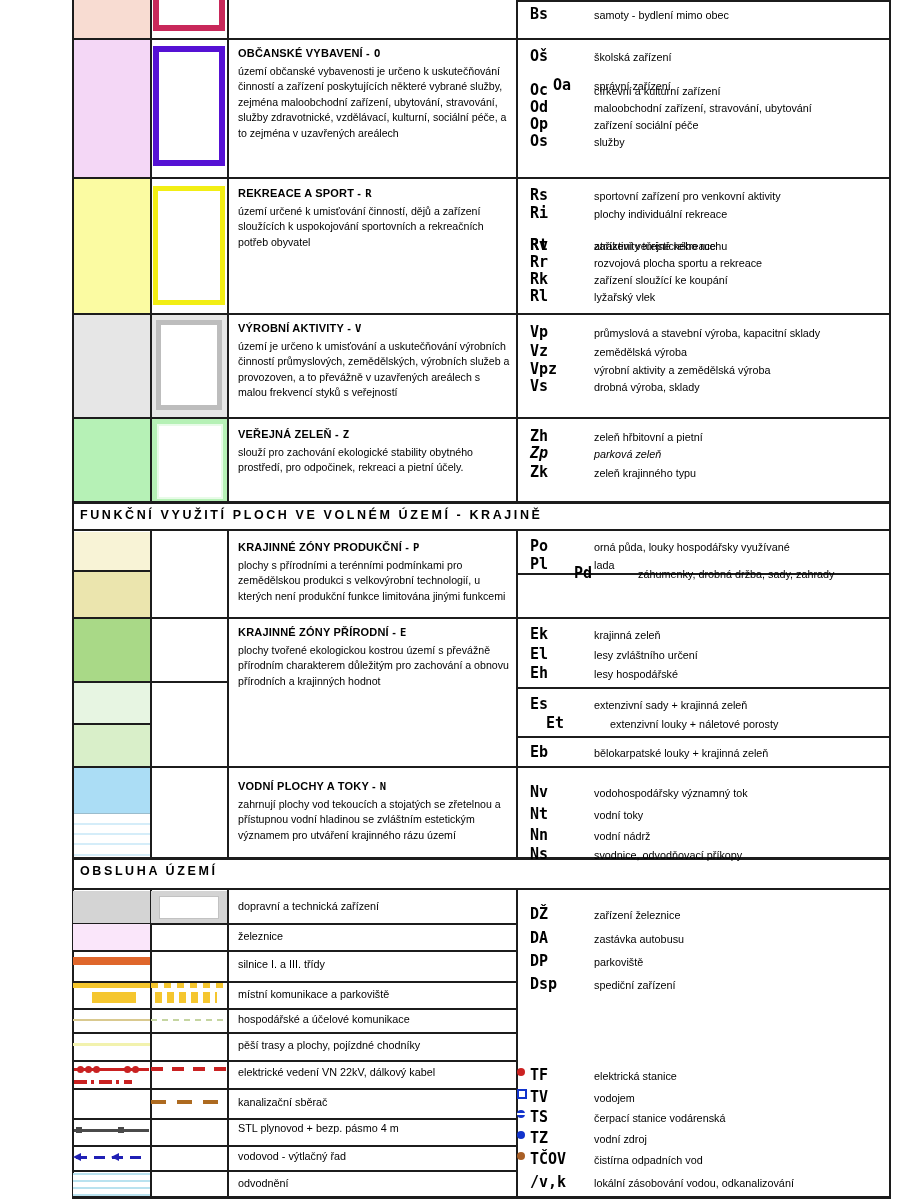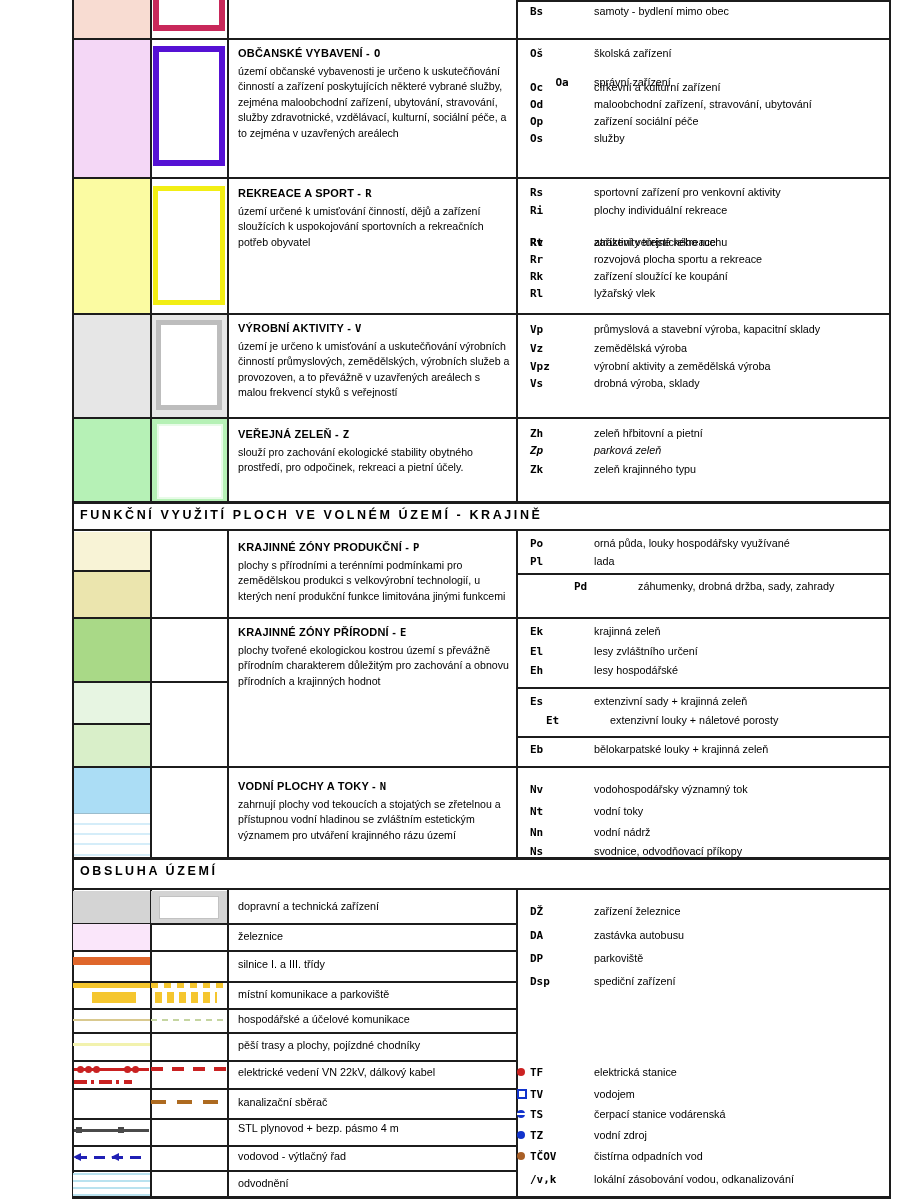--- a/index.html
+++ b/index.html
@@ -7,21 +7,21 @@
           font-family:"Liberation Sans",sans-serif;color:#000;}
   .hl{position:absolute;height:1.5px;background:#1c1c1c;}
   .vl{position:absolute;width:1.5px;background:#1c1c1c;}
   .sw{position:absolute;left:73px;width:77px;}
   .box{position:absolute;background:#fff;}
   .desc{position:absolute;left:238px;width:272px;font-size:10.6px;line-height:15.5px;}
   .sec-title{font-weight:bold;font-size:11px;letter-spacing:.2px;}
   .sec-suffix{font-family:"DejaVu Sans Mono",monospace;font-weight:bold;font-size:10.5px;margin-left:4px;}
   .body-text{margin-top:2px;}
   .ci{position:absolute;left:530px;white-space:nowrap;font-size:10.8px;}
-  .ci .code{display:inline-block;width:64px;font-family:"DejaVu Sans Mono",monospace;font-weight:bold;font-size:11px;}
+  .ci .code{display:inline-block;width:64px;font-family:"DejaVu Sans Mono",monospace;font-weight:bold;font-size:15px;}
   .group-header{position:absolute;left:80px;font-weight:bold;font-size:12.5px;letter-spacing:2.6px;white-space:nowrap;}
   .obs-label{position:absolute;left:238px;font-size:10.8px;white-space:nowrap;}
   .sym{position:absolute;left:-13px;top:2px;width:8px;height:8px;border-radius:50%;}
   .sym.red-circle{background:#cc2222;}
   .sym.blue-square-outline{border-radius:0;width:6px;height:6px;background:#fff;border:2.5px solid #1133cc;top:1px;}
   .sym.blue-circle-slash{background:linear-gradient(180deg,#1133cc 0 3px,#ffffff 3px 5px,#1133cc 5px 8px);}
   .sym.blue-circle{background:#1133cc;}
   .sym.brown-circle{background:#a95f26;}
   .pat{position:absolute;}
 </style>
@@ -146,21 +146,21 @@
   <div class="ci" style="top:342px;"><span class="code">Vz</span><span>zemědělská výroba</span></div>
   <div class="ci" style="top:360px;"><span class="code">Vpz</span><span>výrobní aktivity a zemědělská výroba</span></div>
   <div class="ci" style="top:377px;"><span class="code">Vs</span><span>drobná výroba, sklady</span></div>
 
   <div class="ci" style="top:427px;"><span class="code">Zh</span><span>zeleň hřbitovní a pietní</span></div>
   <div class="ci" style="top:444px;font-style:italic;"><span class="code">Zp</span><span>parková zeleň</span></div>
   <div class="ci" style="top:463px;"><span class="code">Zk</span><span>zeleň krajinného typu</span></div>
 
   <div class="ci" style="top:537px;"><span class="code">Po</span><span>orná půda, louky hospodářsky využívané</span></div>
   <div class="ci" style="top:555px;"><span class="code">Pl</span><span>lada</span></div>
-  <div class="ci" style="top:580px;padding-left:44px;"><span class="code">Pd</span><span>záhumenky, drobná držba, sady, zahrady</span></div>
+  <div class="ci" style="top:564px;padding-left:44px;"><span class="code">Pd</span><span>záhumenky, drobná držba, sady, zahrady</span></div>
 
   <div class="ci" style="top:625px;"><span class="code">Ek</span><span>krajinná zeleň</span></div>
   <div class="ci" style="top:645px;"><span class="code">El</span><span>lesy zvláštního určení</span></div>
   <div class="ci" style="top:664px;"><span class="code">Eh</span><span>lesy hospodářské</span></div>
   <div class="ci" style="top:695px;"><span class="code">Es</span><span>extenzivní sady + krajinná zeleň</span></div>
   <div class="ci" style="top:714px;padding-left:16px;"><span class="code">Et</span><span>extenzivní louky + náletové porosty</span></div>
   <div class="ci" style="top:743px;"><span class="code">Eb</span><span>bělokarpatské louky + krajinná zeleň</span></div>
 
   <div class="ci" style="top:783px;"><span class="code">Nv</span><span>vodohospodářsky významný tok</span></div>
   <div class="ci" style="top:805px;"><span class="code">Nt</span><span>vodní toky</span></div>

